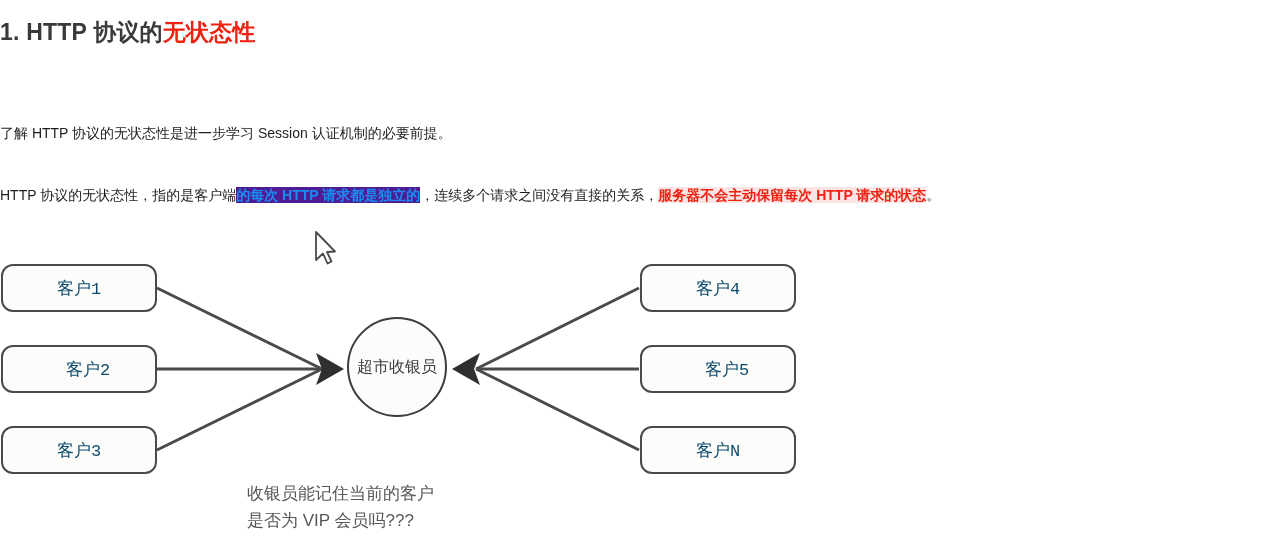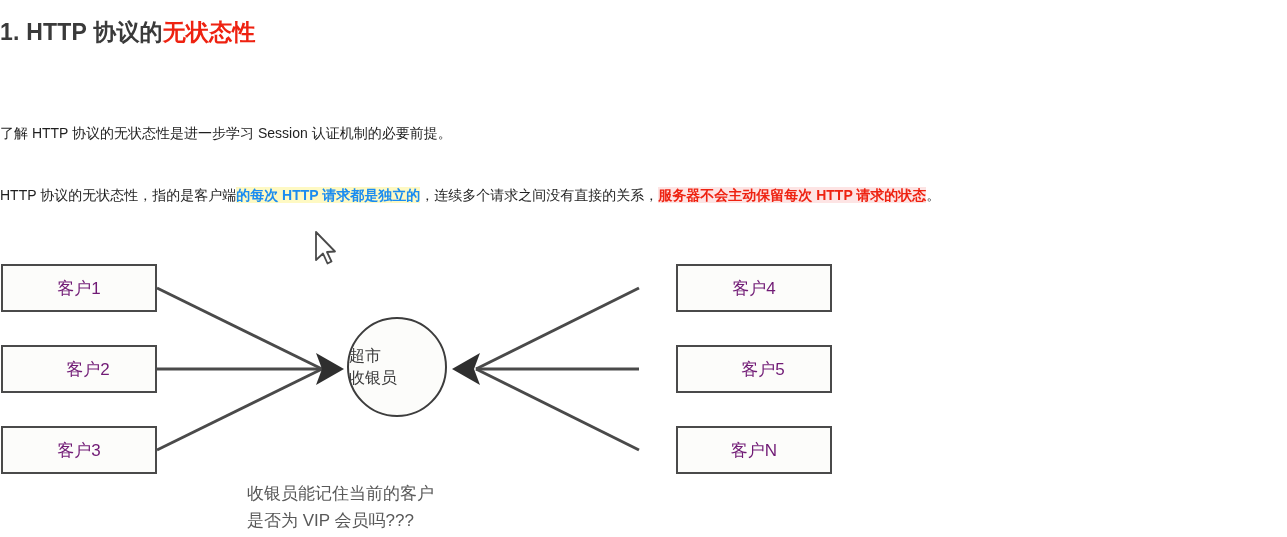--- a/index.html
+++ b/index.html
@@ -37,21 +37,21 @@
     line-height: 46px;
     white-space: nowrap;
     color: #1f1f1f;
   }
   #para-intro { top: 96px; }
   #para-main  { top: 158px; white-space: normal; width: 1290px; }
 
   .hl-blue {
     color: #1a8cf0;
     font-weight: bold;
-    background: #fef9c3;
+    background: #4c1d95;
   }
   .hl-red {
     color: #ee2211;
     font-weight: bold;
     background: #fde4e4;
   }
 
   
   #diagram {
     position: absolute;
@@ -64,47 +64,48 @@
     position: absolute;
     left: 0;
     top: 0;
   }
   .client-box {
     position: absolute;
     width: 156px;
     height: 48px;
     box-sizing: border-box;
     border: 2px solid #4a4a4a;
-    border-radius: 0;
+    border-radius: 12px;
     background: #fcfcfa;
     display: flex;
     align-items: center;
     justify-content: center;
     font-size: 17px;
-    color: #701a75;
+    color: #0c4a6e;
+    font-family: Liberation Mono, monospace;
   }
   .box-left  { left: 1px; }
-  .box-right { left: 676px; text-align: center; }
+  .box-right { left: 640px; text-align: center; }
   .row-1 { top: 9px; }
   .row-2 { top: 90px; padding-left: 18px; }
   .row-3 { top: 171px; }
 
   #center-node {
     position: absolute;
     left: 347px;
     top: 62px;
     width: 100px;
     height: 100px;
     box-sizing: border-box;
     border: 2.5px solid #3d3d3d;
     border-radius: 50%;
     background: #fcfcfa;
     display: flex;
-    flex-direction: column;
-    align-items: flex-start;
+    flex-direction: row;
+    align-items: center;
     justify-content: center;
     font-size: 16px;
     line-height: 22px;
     color: #3d3d3d;
   }
 
   #diagram-caption {
     position: absolute;
     left: 247px;
     top: 225px;

